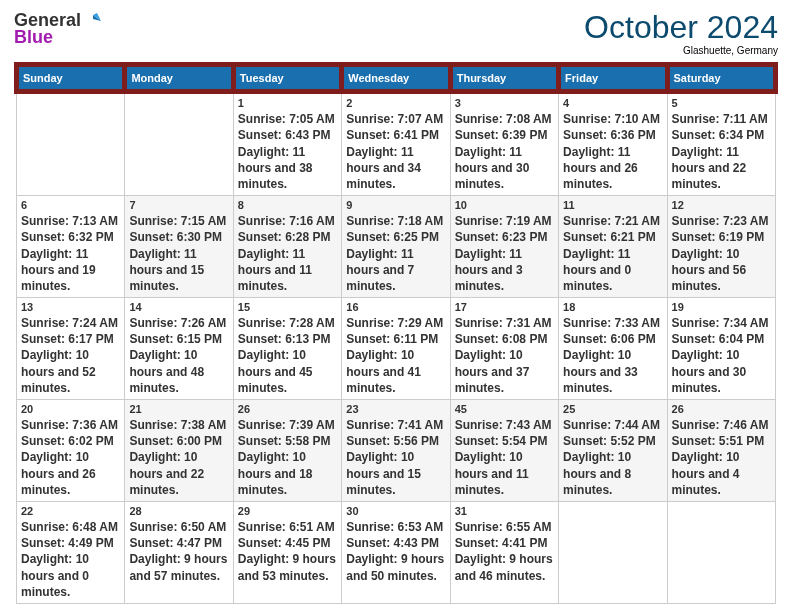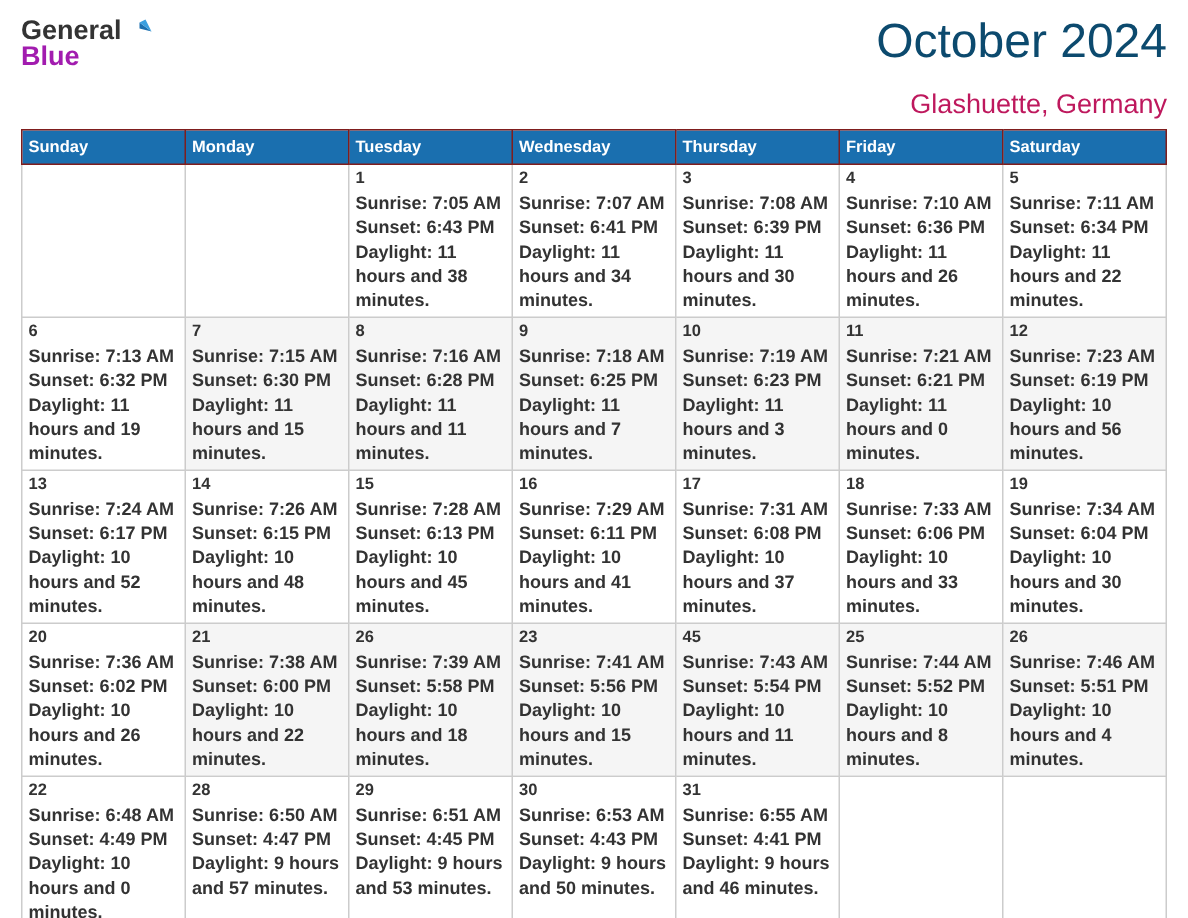--- a/index.html
+++ b/index.html
@@ -32,39 +32,38 @@
     .title-block {
       text-align: right;
     }
     .month-title {
       font-size: 32px;
       font-weight: 300;
       color: #0c4a6e;
       line-height: 1.1;
     }
     .location {
-      font-size: 18px;
-      color: #be185d;
-      margin-top: 14px;
+      font-size: 10px;
+      color: #000000;
     }
     .calendar {
       flex: 1;
       border: 1px solid #ccc;
       border-collapse: collapse;
       width: 100%;
       table-layout: fixed;
     }
     .calendar th {
       background: #1a6faf;
       color: #fff;
       font-size: 11px;
       font-weight: bold;
       padding: 5px 4px;
       text-align: left;
-      border: 1px solid #7f1d1d;
+      border: 5px solid #7f1d1d;
     }
     .calendar td {
       border: 1px solid #ccc;
       vertical-align: top;
       padding: 3px 4px;
       font-size: 9.5px;
       color: #333;
       background: #fff;
       height: 82px;
     }

